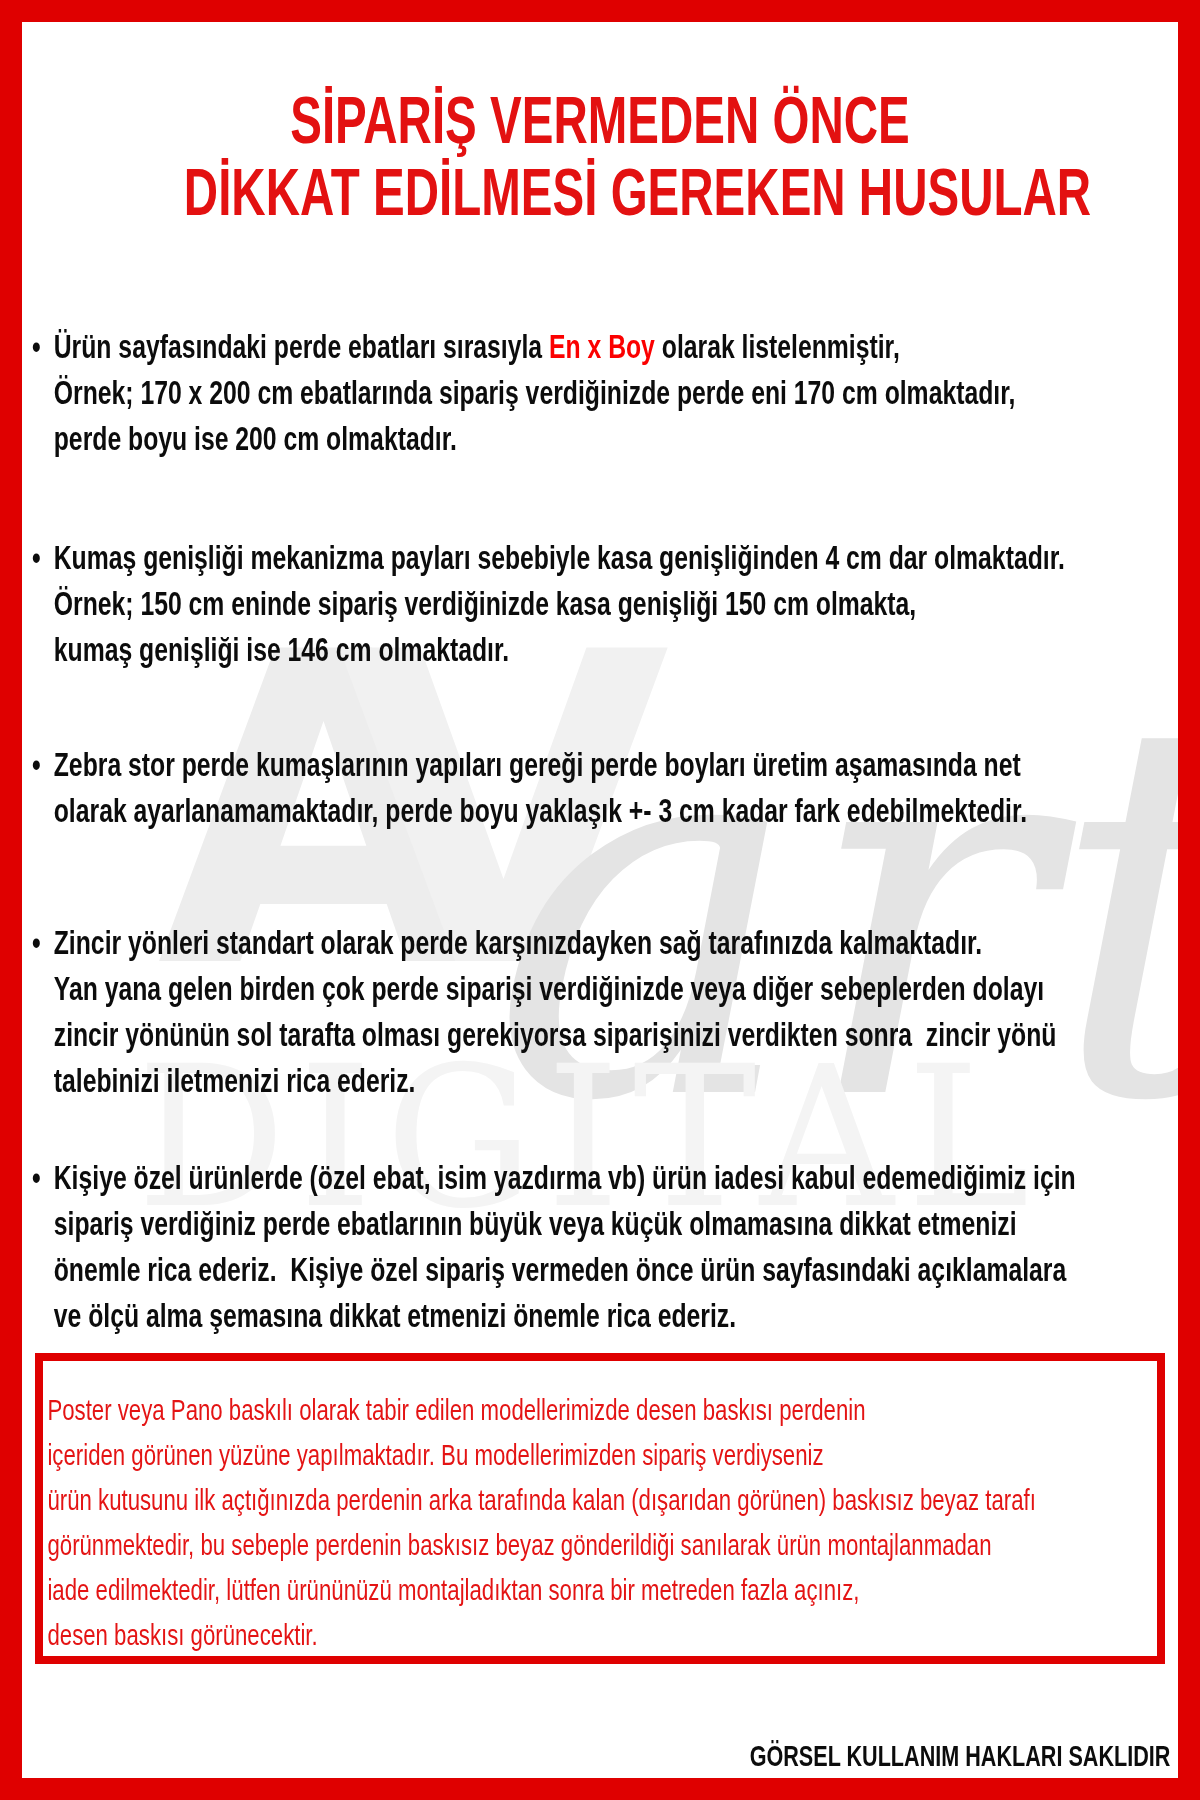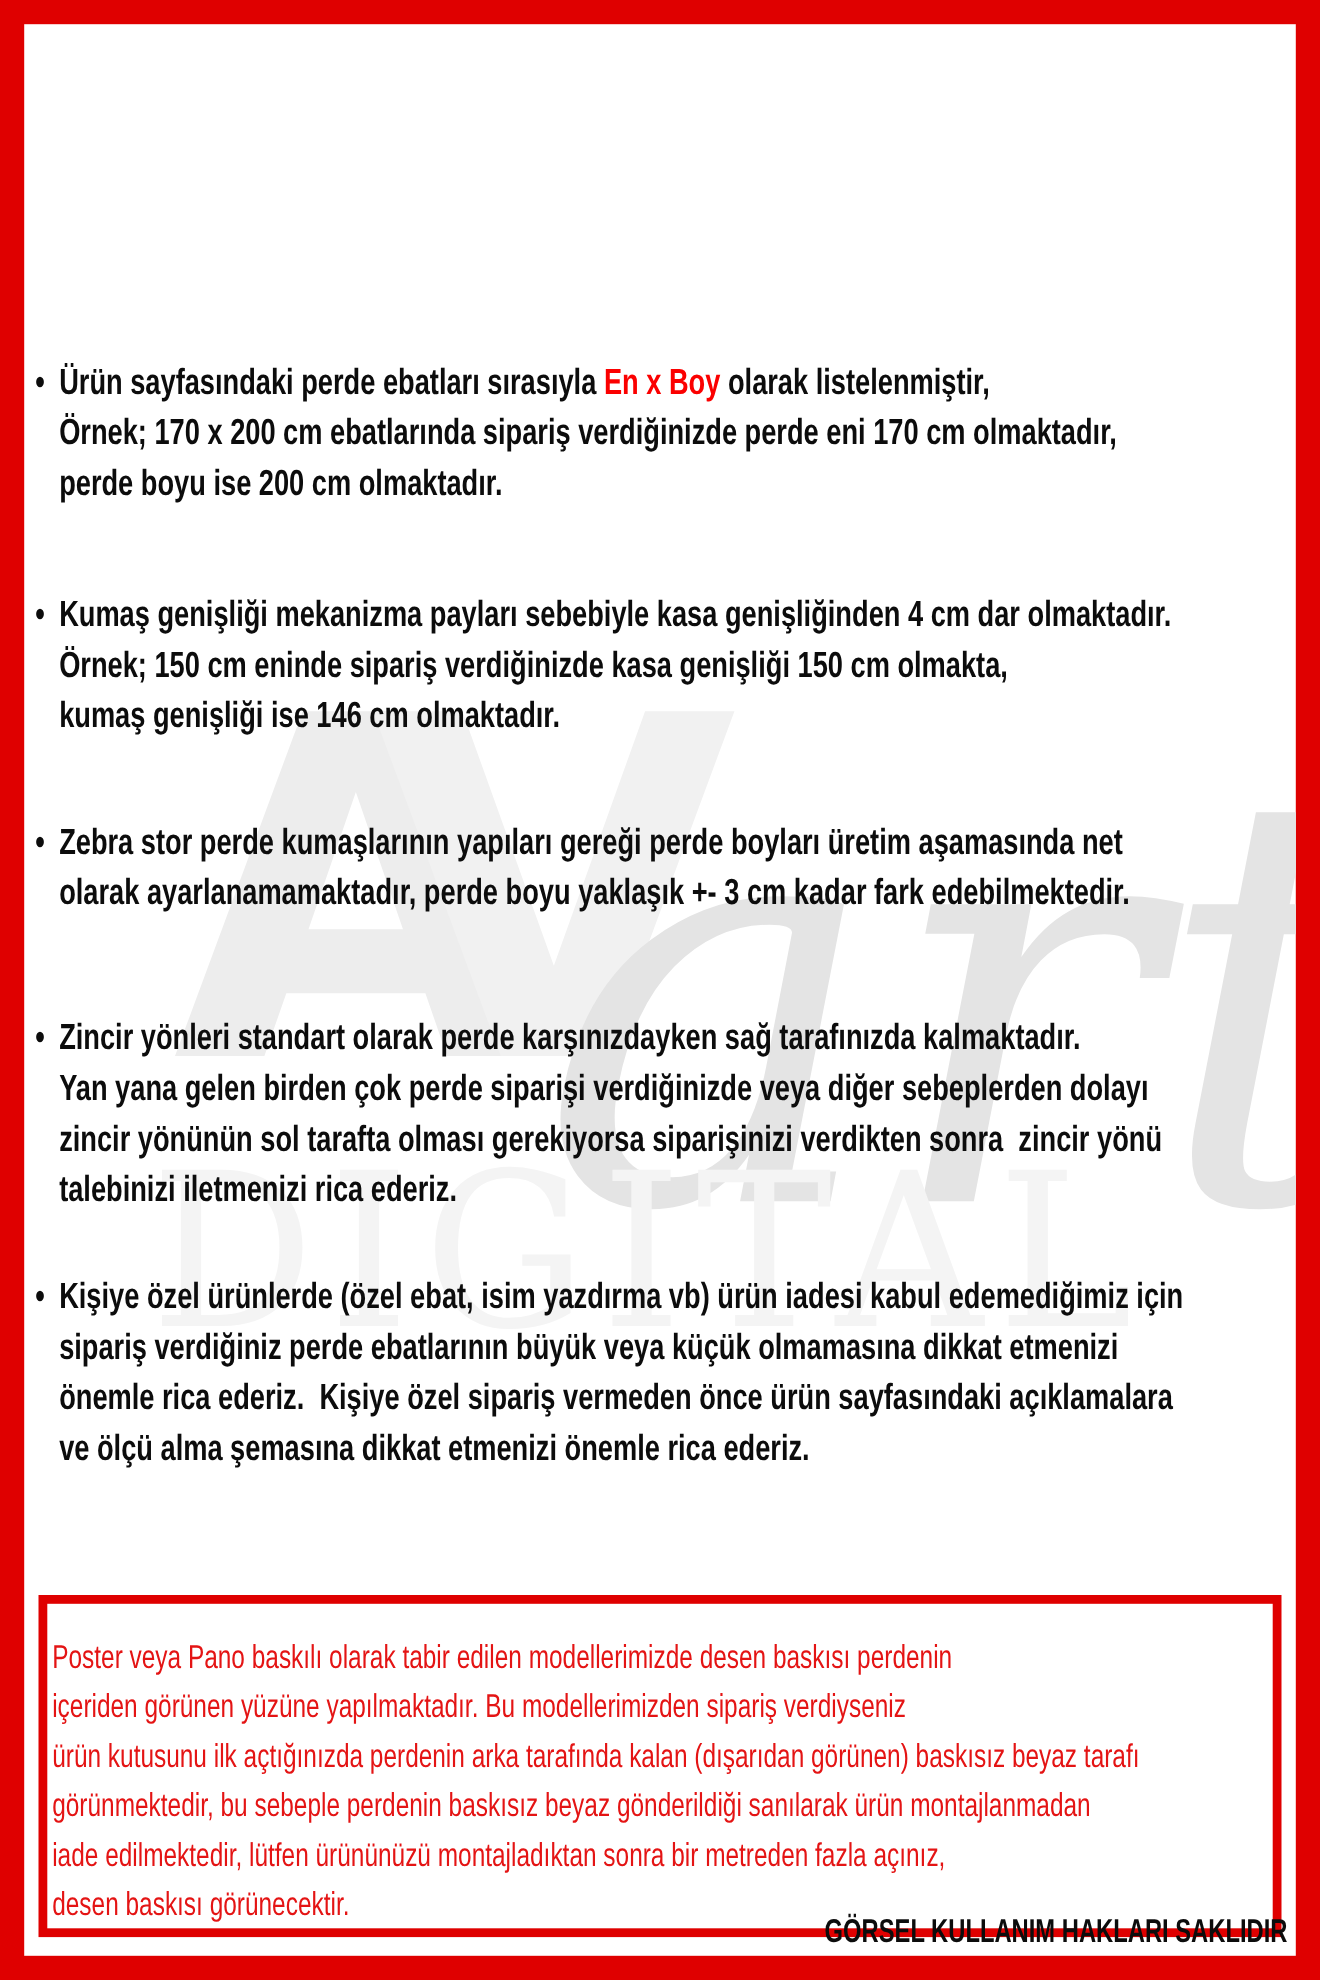--- a/index.html
+++ b/index.html
@@ -58,21 +58,21 @@
     position:absolute;left:0;top:0;
     font-size:33px;line-height:46px;font-weight:bold;
   }
   .bullet .line{
     padding-left:29px;
     font-size:33px;line-height:46px;font-weight:bold;
     white-space:pre;
   }
   .hl{color:#fb0000;}
   .notice{
-    position:absolute;left:13px;top:1428px;
+    position:absolute;left:13px;top:1331px;
     width:1130px;height:311px;
     box-sizing:border-box;border:8px solid #df0000;
     overflow:hidden;background:transparent;
   }
   .notice-inner{
     padding:26px 0 0 6px;
     transform:scaleX(0.74);transform-origin:left top;
   }
   .notice .line{
     font-size:30px;line-height:45px;font-weight:normal;
@@ -92,20 +92,24 @@
 
   <div class="watermark">
     <span class="wm-a">A</span>
     <span class="wm-v">V</span>
     <span class="wm-art">art</span>
     <span class="wm-digital">DIGITAL</span>
   </div>
 
   <div class="content">
 
+    <h1 class="title">
+      <span class="t-line">SİPARİŞ VERMEDEN ÖNCE</span>
+      <span class="t-line">DİKKAT EDİLMESİ GEREKEN HUSULAR</span>
+    </h1>
 
     <div>
         <div class="bullet">
           <span class="dot">•</span>
           <div class="line"><span>Ürün sayfasındaki perde ebatları sırasıyla </span><span class="hl">En x Boy</span><span> olarak listelenmiştir,</span></div>
           <div class="line"><span>Örnek; 170 x 200 cm ebatlarında sipariş verdiğinizde perde eni 170 cm olmaktadır,</span></div>
           <div class="line"><span>perde boyu ise 200 cm olmaktadır.</span></div>
         </div>
         <div class="bullet">
           <span class="dot">•</span>

